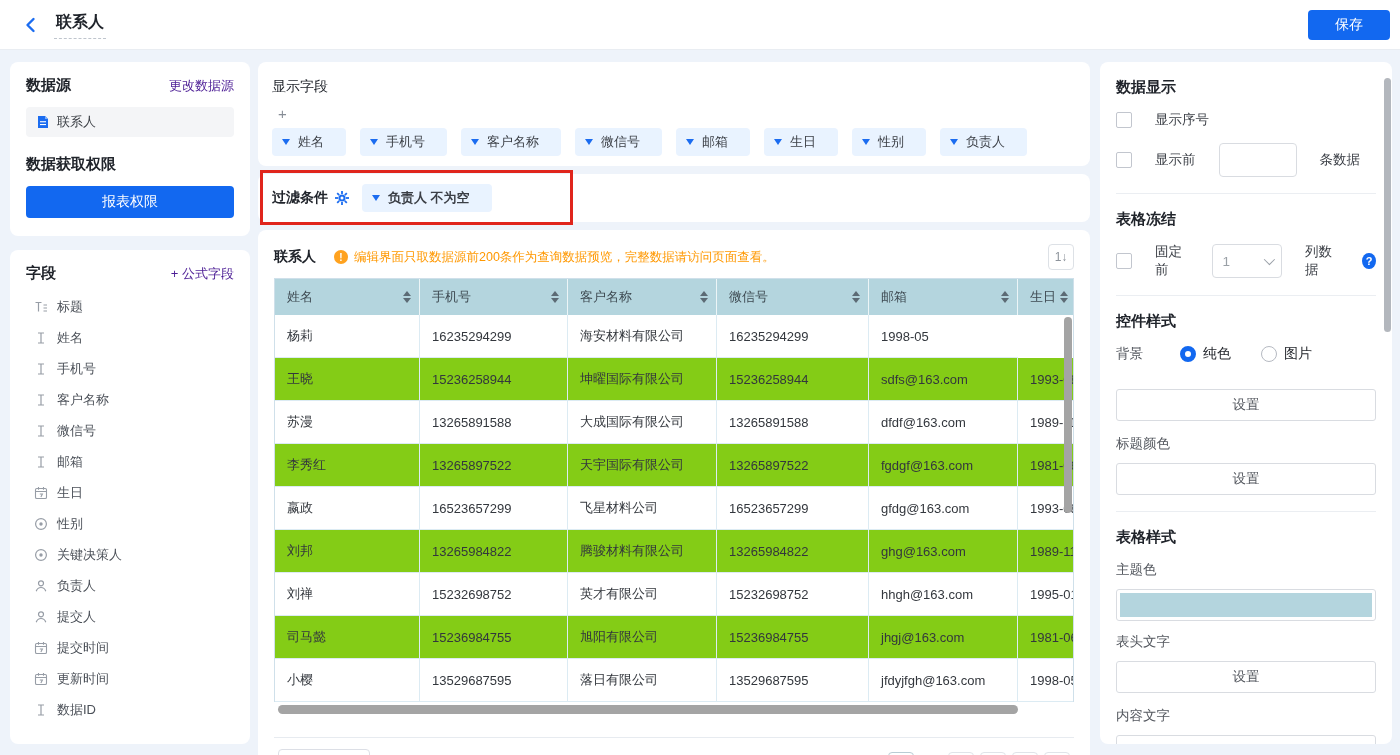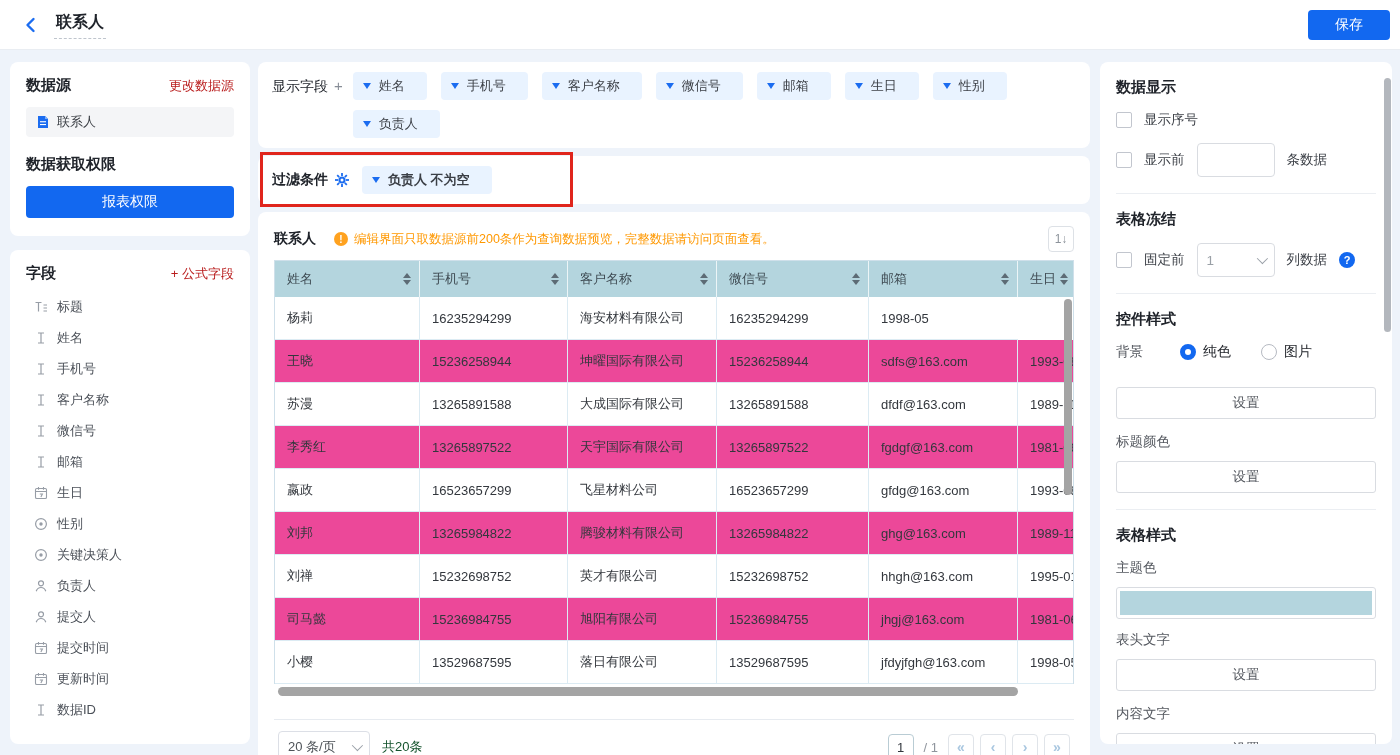--- a/index.html
+++ b/index.html
@@ -16,33 +16,33 @@
   .main { display:flex; padding:12px 8px 11px 10px; height:705px; }
   .col-left { width:240px; display:flex; flex-direction:column; }
   .col-mid { width:832px; margin-left:8px; display:flex; flex-direction:column; }
   .col-right { width:292px; margin-left:10px; position:relative; }
   .card { background:#fff; border-radius:8px; }
 
   
   .ds-card { padding:14px 16px 18px; }
   .sec-head { display:flex; align-items:center; justify-content:space-between; }
   .sec-title { font-size:15px; font-weight:bold; color:#20242b; }
-  .blue-link { color:#b91c1c; font-size:13px; cursor:pointer; text-decoration:none; }
+  .blue-link { color:#4c1d95; font-size:13px; cursor:pointer; text-decoration:none; }
   .ds-item { margin-top:12px; background:#f4f5f7; border-radius:4px; height:30px; display:flex; align-items:center; padding:0 10px; gap:7px; color:#3c4046; }
   .perm-title { margin-top:18px; font-size:15px; font-weight:bold; color:#20242b; }
   .perm-btn { margin-top:12px; width:100%; height:32px; background:#1268f0; color:#fff; border:none; border-radius:4px; font-size:14px; cursor:pointer; }
   .fields-card { margin-top:14px; flex:1; padding:14px 16px; overflow:hidden; }
   .field-list { margin-top:8px; }
   .field-item { display:flex; align-items:center; gap:9px; height:31px; padding-left:8px; color:#4b5058; cursor:pointer; border-radius:4px; }
   .ficon { width:14px; height:14px; color:#979da6; display:inline-flex; }
   .ficon svg { width:14px; height:14px; }
 
   
   .disp-card { padding:10px 14px; }
-  .disp-row { display:flex; align-items:flex-start; }
+  .disp-row { display:flex; align-items:flex-start;flex-direction:column; }
   .disp-label { font-size:14px; color:#20242b; line-height:28px; white-space:nowrap; }
   .plus { color:#878d96; font-size:15px; line-height:28px; margin:0 10px 0 6px; cursor:pointer; }
   .tag-wrap { display:flex; flex-wrap:wrap; gap:10px 14px; }
   .tag { background:#e9f3ff; border-radius:4px; height:28px; display:flex; align-items:center; padding:0 22px 0 10px; color:#3b3f46; cursor:pointer; white-space:nowrap; }
   .caret { width:0; height:0; border-left:4.5px solid transparent; border-right:4.5px solid transparent; border-top:6px solid #1b6cf0; margin-right:8px; }
   .filter-wrap { position:relative; margin-top:8px;font-weight:bold; }
   .filter-card { padding:10px 14px; display:flex; align-items:center; }
   .filter-label { font-size:14px; color:#20242b; margin-right:6px; }
   .gear { width:16px; height:16px; margin-right:12px; cursor:pointer; }
   .anno-box { position:absolute; left:2px; top:-4px; width:313px; height:55px; border:3px solid #e0251c; pointer-events:none; z-index:4; }
@@ -57,37 +57,37 @@
   .grid { margin-top:6px; border:1px solid #cfe0ea; border-bottom:none; position:relative; }
   .trow { display:grid; grid-template-columns:145px 148px 149px 152px 149px 1fr; }
   .th { background:#b4d5de; color:#3e4a52; height:36px; display:flex; align-items:center; justify-content:space-between; padding:0 8px 0 12px; border-right:1px solid rgba(255,255,255,.75); overflow:hidden; white-space:nowrap; cursor:pointer; }
   .th:last-child { border-right:none; }
   .sorter { display:flex; flex-direction:column; gap:2px; margin-left:4px; }
   .sorter i { width:0; height:0; border-left:4px solid transparent; border-right:4px solid transparent; display:block; }
   .s-up { border-bottom:5px solid #5c6b75; }
   .s-dn { border-top:5px solid #5c6b75; }
   .td { height:43px; display:flex; align-items:center; padding:0 10px 0 12px; border-right:1px solid #dcebf3; border-bottom:1px solid #dcebf3; overflow:hidden; white-space:nowrap; color:#33373d; }
   .td:last-child { border-right:none; }
-  .row-alt .td { background:#ec4899; }
+  .row-alt .td { background:#84cc16; }
   .vscroll { position:absolute; right:1px; top:38px; width:8px; height:196px; background:#a4a4a4; border-radius:4px; }
   .hscroll { height:10px; margin:3px 2px 0; position:relative; }
   .hscroll .thumb { position:absolute; left:2px; top:0; height:9px; width:93%; background:#a4a4a4; border-radius:5px; }
   .pager { margin-top:22px; border-top:1px solid #e7ebf0; padding:11px 4px 2px; display:flex; align-items:center; }
   .size-sel { width:92px; height:32px; border:1px solid #dcdfe6; border-radius:4px; display:flex; align-items:center; justify-content:space-between; padding:0 9px; color:#4e5358; cursor:pointer; }
   .chev { width:8px; height:8px; border-right:1.6px solid #9aa0a8; border-bottom:1.6px solid #9aa0a8; transform:rotate(45deg) translateY(-2px); }
   .total-txt { color:#14532d; margin-left:12px; }
   .pager-right { margin-left:auto; display:flex; align-items:center; gap:6px; }
   .page-box { width:26px; height:26px; border:1px solid #b9ccd4; border-radius:4px; display:flex; align-items:center; justify-content:center; color:#33373d; }
   .pages-txt { color:#8f959d; margin:0 4px; }
   .pg-btn { width:26px; height:26px; border:1px solid #e0e4e9; border-radius:4px; background:#fff; color:#a9c7e0; font-size:14px; display:flex; align-items:center; justify-content:center; cursor:pointer; font-weight:bold; }
 
   
   .right-card { height:682px; padding:16px 16px 0; overflow:hidden; position:relative; }
   .rp-title { font-size:15px; font-weight:bold; color:#20242b; margin-bottom:14px; }
-  .rp-row { display:flex; align-items:center; margin-bottom:14px; gap:12px; color:#3b3f46; font-size:13.5px; }
+  .rp-row { display:flex; align-items:center; margin-bottom:14px; gap:23px; color:#3b3f46; font-size:13.5px; }
   .cbox { width:16px; height:16px; border:1px solid #c2c6ce; border-radius:2px; background:#fff; flex:none; cursor:pointer; }
   .num-input { width:78px; height:34px; border:1px solid #d9dce1; border-radius:4px; background:#fff; }
   .mini-sel { width:78px; height:34px; border:1px solid #d9dce1; border-radius:4px; display:flex; align-items:center; justify-content:space-between; padding:0 9px; color:#9aa0a6; cursor:pointer; }
   .help-ic { width:16px; height:16px; border-radius:50%; background:#1268f0; color:#fff; font-size:11px; font-weight:bold; display:inline-flex; align-items:center; justify-content:center; cursor:pointer; }
   .divider { border-top:1px solid #ebeef2; margin:16px 0; }
   .radio-row { display:flex; align-items:center; margin-bottom:26px; font-size:13.5px; color:#3b3f46; }
   .radio-row .lbl { width:64px; color:#53575e; }
   .radio { display:flex; align-items:center; gap:7px; margin-right:30px; cursor:pointer; color:#24272d; font-size:14px; }
   .rdot { width:16px; height:16px; border-radius:50%; background:#fff; }
   .rdot.on { border:5px solid #1268f0; }

